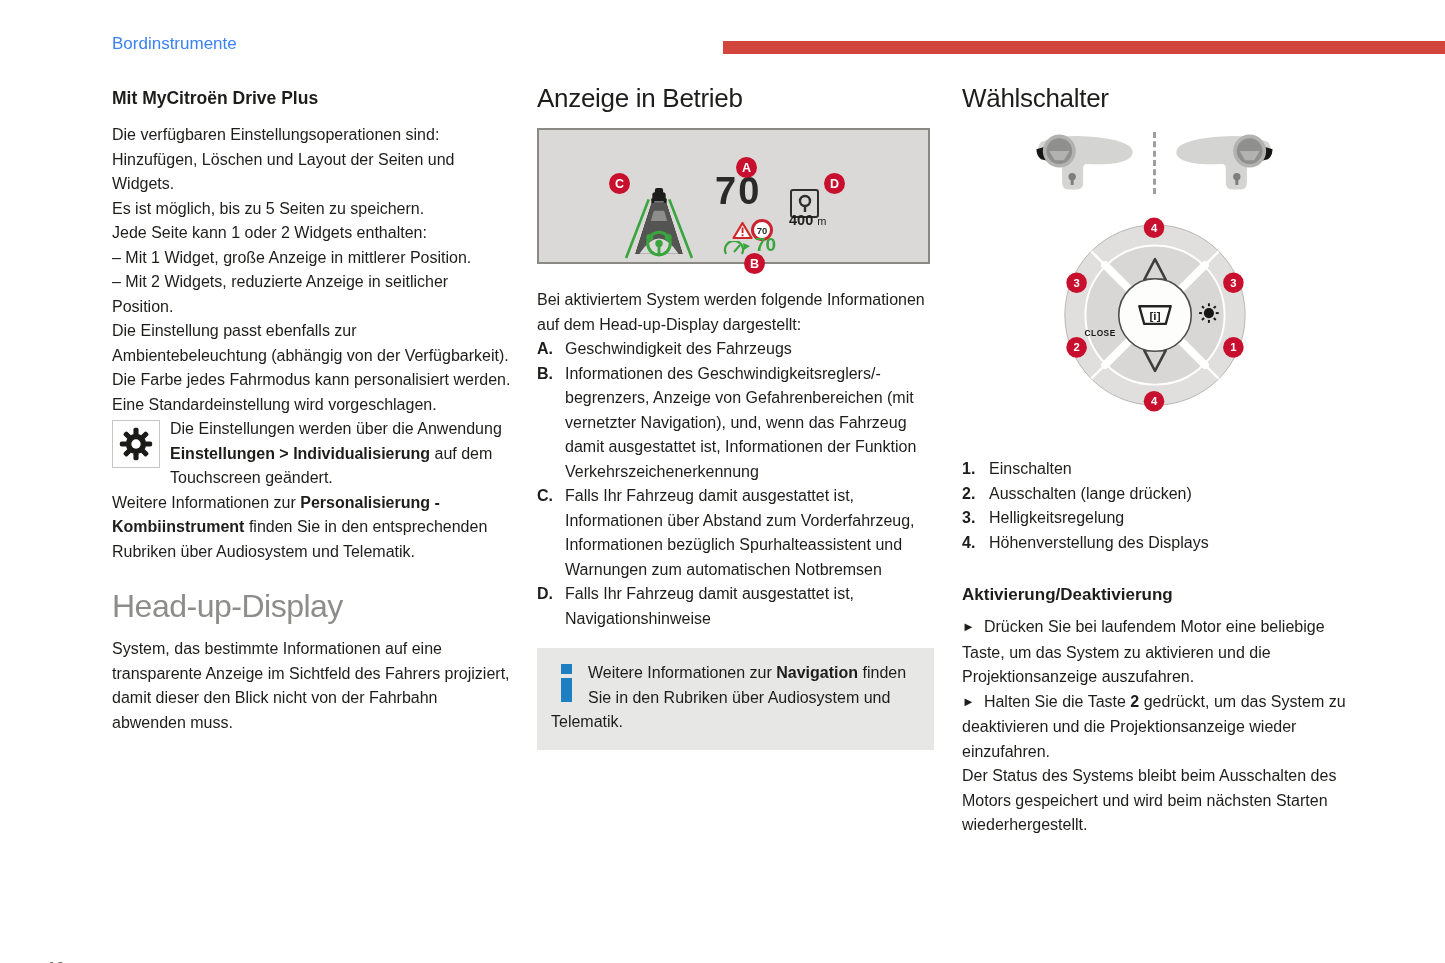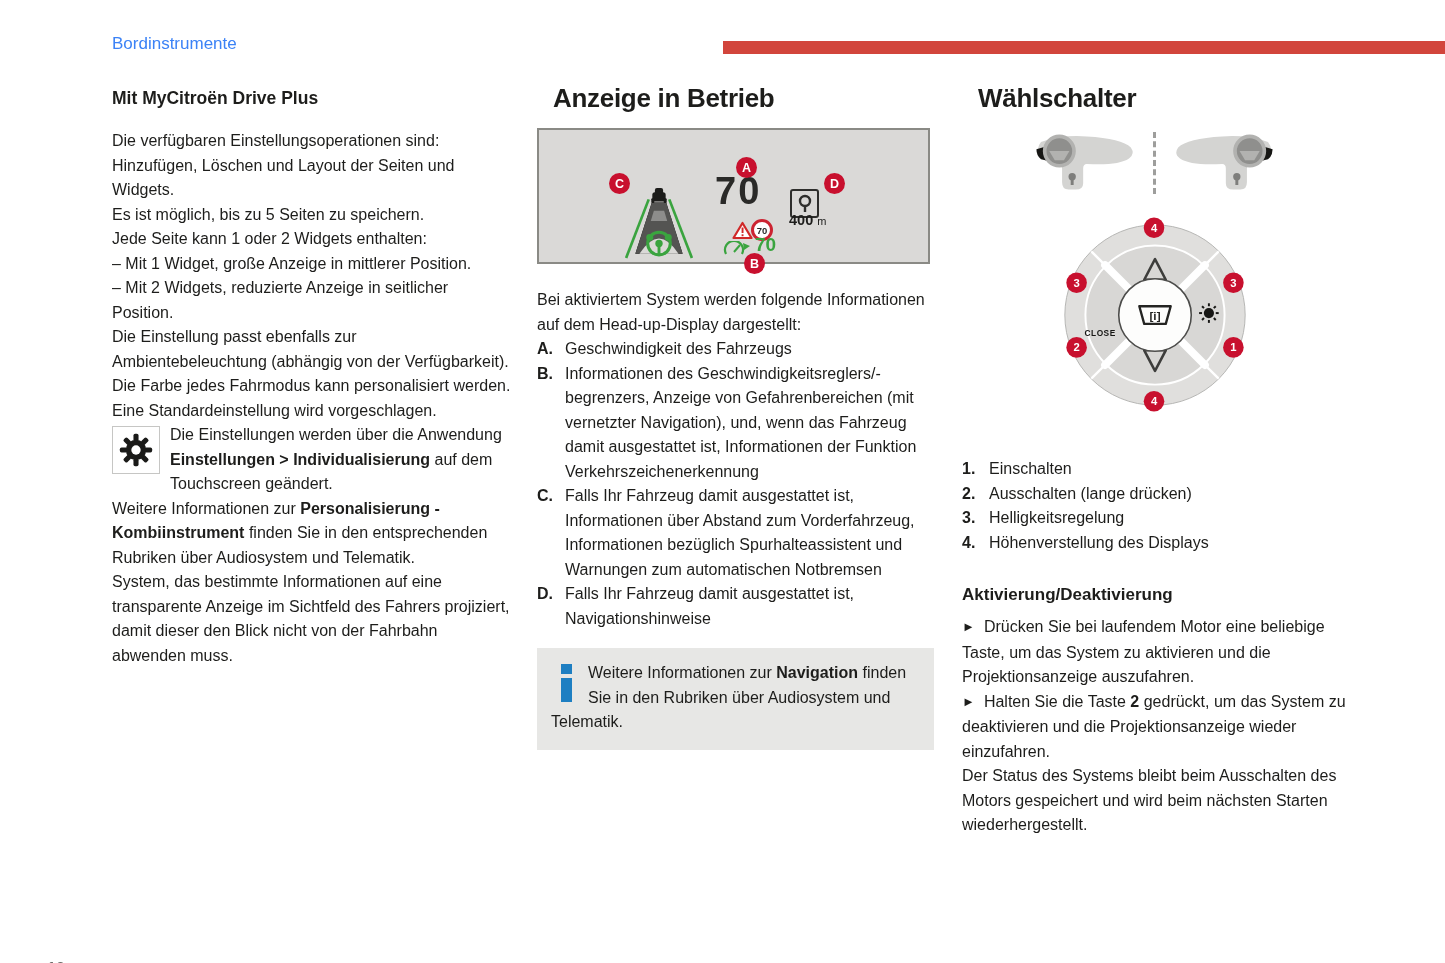--- a/index.html
+++ b/index.html
@@ -11,22 +11,22 @@
   .running-head{position:absolute;left:112px;top:34px;font-size:17px;color:#3b82f6;}
   .red-bar{position:absolute;left:723px;top:41px;width:722px;height:13px;background:#d2453c;}
   .page-num{position:absolute;left:47px;top:916px;font-size:16px;font-weight:bold;color:#6d6d6b;margin-top:44px;}
 
   .col{position:absolute;top:84px;}
   #col1{left:112px;width:400px;top:88px;}
   #col2{left:537px;width:397px;}
   #col3{left:962px;width:385px;}
 
   p{margin:0;font-size:16px;line-height:24.5px;}
-  .subhead{font-size:17.5px;font-weight:bold;margin:0 0 21px 0;line-height:20px;}
-  .bighead{font-size:26px;font-weight:bold;margin:0 0 16px 16px;line-height:28px;letter-spacing:-0.3px;}
+  .subhead{font-size:17.5px;font-weight:bold;margin:0 0 15px 0;line-height:20px;}
+  .bighead{font-size:26px;font-weight:normal;margin:0 0 16px 0;line-height:28px;letter-spacing:-0.3px;}
   .greyhead{font-size:32px;font-weight:normal;color:#8d8d8b;margin:24px 0 13px 0;line-height:36px;letter-spacing:-0.5px;}
   .subhead2{font-size:17px;font-weight:bold;margin:29px 0 9px 0;line-height:22px;}
 
   
   .gear-note{overflow:visible;}
   .gear-box{float:left;width:46px;height:46px;border:1px solid #c6c6c4;display:flex;
     align-items:center;justify-content:center;margin:3px 10px 2px 0;background:#fff;}
 
   
   .hud-panel{position:relative;width:393px;height:136px;background:#dad9d7;
@@ -93,20 +93,21 @@
           <circle cx="20" cy="20" r="12"></circle>
         </g>
         <circle cx="20" cy="20" r="5.5" fill="#ffffff"></circle>
       </svg>
     </span>
     <p><span>Die Einstellungen werden über die Anwendung </span><b>Einstellungen &gt; Individualisierung</b><span> auf dem Touchscreen geändert.</span></p>
   </div>
 
   <p><span>Weitere Informationen zur </span><b>Personalisierung - Kombiinstrument</b><span> finden Sie in den entsprechenden Rubriken über Audiosystem und Telematik.</span></p>
 
+  <h1 class="greyhead">Head-up-Display</h1>
   <p>System, das bestimmte Informationen auf eine transparente Anzeige im Sichtfeld des Fahrers projiziert, damit dieser den Blick nicht von der Fahrbahn abwenden muss.</p>
 </div>
 
 <div class="col" id="col2">
   <h2 class="bighead">Anzeige in Betrieb</h2>
 
   <div class="hud-panel">
     <span class="badge" style="left:70px;top:43px;">C</span>
     <span class="badge" style="left:197px;top:27px;">A</span>
     <span class="badge" style="left:285px;top:43px;">D</span>

